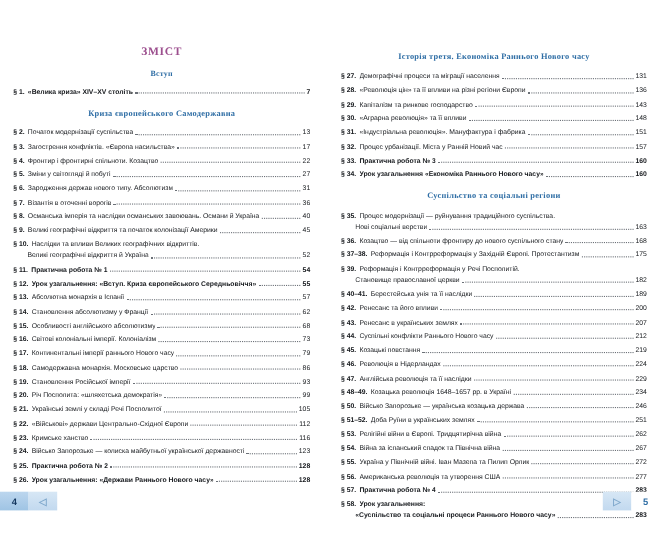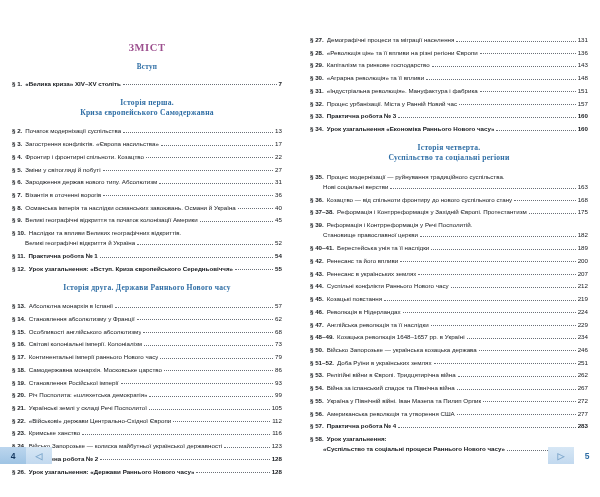--- a/index.html
+++ b/index.html
@@ -134,21 +134,20 @@
           <div class="part-head lvl-intro">
             <span class="ln">Вступ</span>
           </div>
           <div class="entry bold">
             <span class="num">§ 1.</span>
             <span class="ttl">«Велика криза» XIV–XV століть</span>
             <span class="leader"></span>
             <span class="pg">7</span>
           </div>
           <div class="part-head lvl-major">
-            <span class="ln">Історія перша.</span>
             <span class="ln">Криза європейського Самодержавна</span>
           </div>
           <div class="entry">
             <span class="num">§ 2.</span>
             <span class="ttl">Початок модернізації суспільства</span>
             <span class="leader"></span>
             <span class="pg">13</span>
           </div>
           <div class="entry">
             <span class="num">§ 3.</span>
@@ -209,23 +208,20 @@
             <span class="ttl">Практична робота № 1</span>
             <span class="leader"></span>
             <span class="pg">54</span>
           </div>
           <div class="entry bold">
             <span class="num">§ 12.</span>
             <span class="ttl">Урок узагальнення: «Вступ. Криза європейського Середньовіччя»</span>
             <span class="leader"></span>
             <span class="pg">55</span>
           </div>
-          <div class="part-head lvl-major">
-            <span class="ln">Історія друга. Держави Раннього Нового часу</span>
-          </div>
           <div class="entry">
             <span class="num">§ 13.</span>
             <span class="ttl">Абсолютна монархія в Іспанії</span>
             <span class="leader"></span>
             <span class="pg">57</span>
           </div>
           <div class="entry">
             <span class="num">§ 14.</span>
             <span class="ttl">Становлення абсолютизму у Франції</span>
             <span class="leader"></span>
@@ -301,20 +297,23 @@
             <span class="num">§ 26.</span>
             <span class="ttl">Урок узагальнення: «Держави Раннього Нового часу»</span>
             <span class="leader"></span>
             <span class="pg">128</span>
           </div>
         </div>
     </div>
 
     <div class="col col-right">
       <div id="right-sections">
+          <div class="part-head lvl-major">
+            <span class="ln">Історія третя. Економіка Раннього Нового часу</span>
+          </div>
           <div class="entry">
             <span class="num">§ 27.</span>
             <span class="ttl">Демографічні процеси та міграції населення</span>
             <span class="leader"></span>
             <span class="pg">131</span>
           </div>
           <div class="entry">
             <span class="num">§ 28.</span>
             <span class="ttl">«Революція цін» та її впливи на різні регіони Європи</span>
             <span class="leader"></span>
@@ -350,21 +349,20 @@
             <span class="leader"></span>
             <span class="pg">160</span>
           </div>
           <div class="entry bold">
             <span class="num">§ 34.</span>
             <span class="ttl">Урок узагальнення «Економіка Раннього Нового часу»</span>
             <span class="leader"></span>
             <span class="pg">160</span>
           </div>
           <div class="part-head lvl-major">
-            <span class="ln">Історія четверта.</span>
             <span class="ln">Суспільство та соціальні регіони</span>
           </div>
           <div class="entry noleader">
             <span class="num">§ 35.</span>
             <span class="ttl">Процес модернізації — руйнування традиційного суспільства.</span>
             <span class="leader"></span>
             <span class="pg"></span>
           </div>
           <div class="entry cont">
             <span class="indent"></span>

